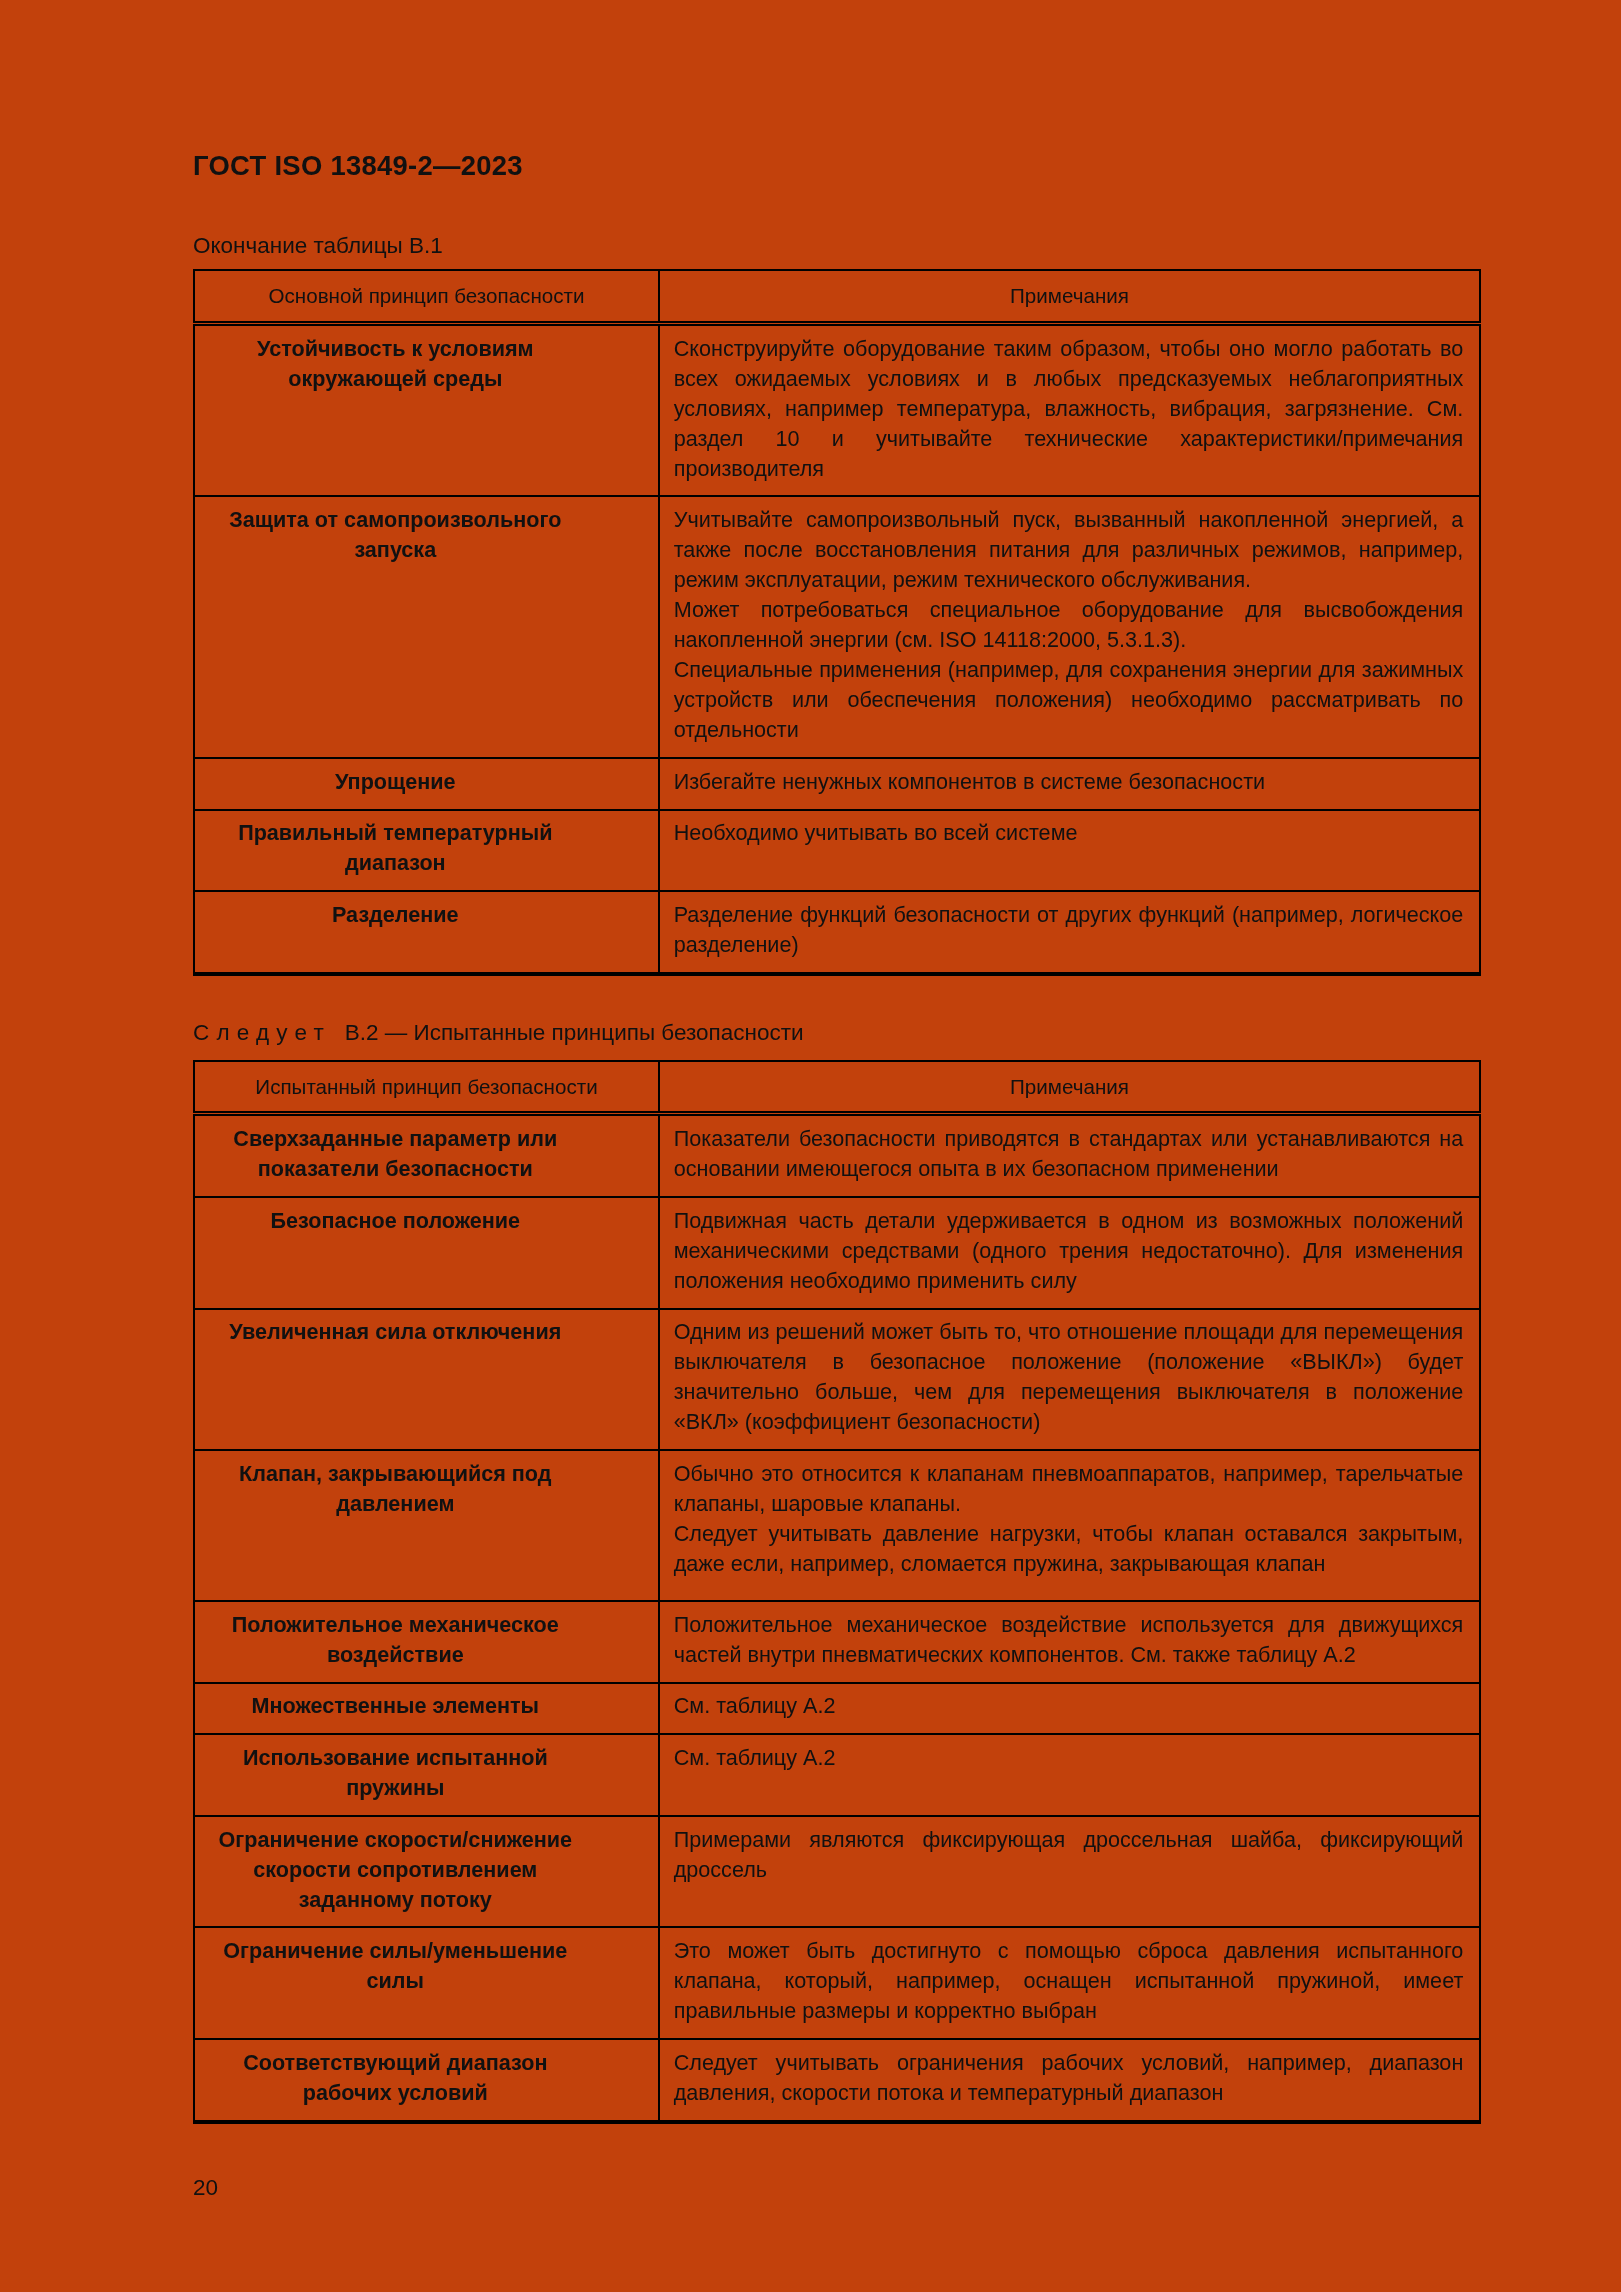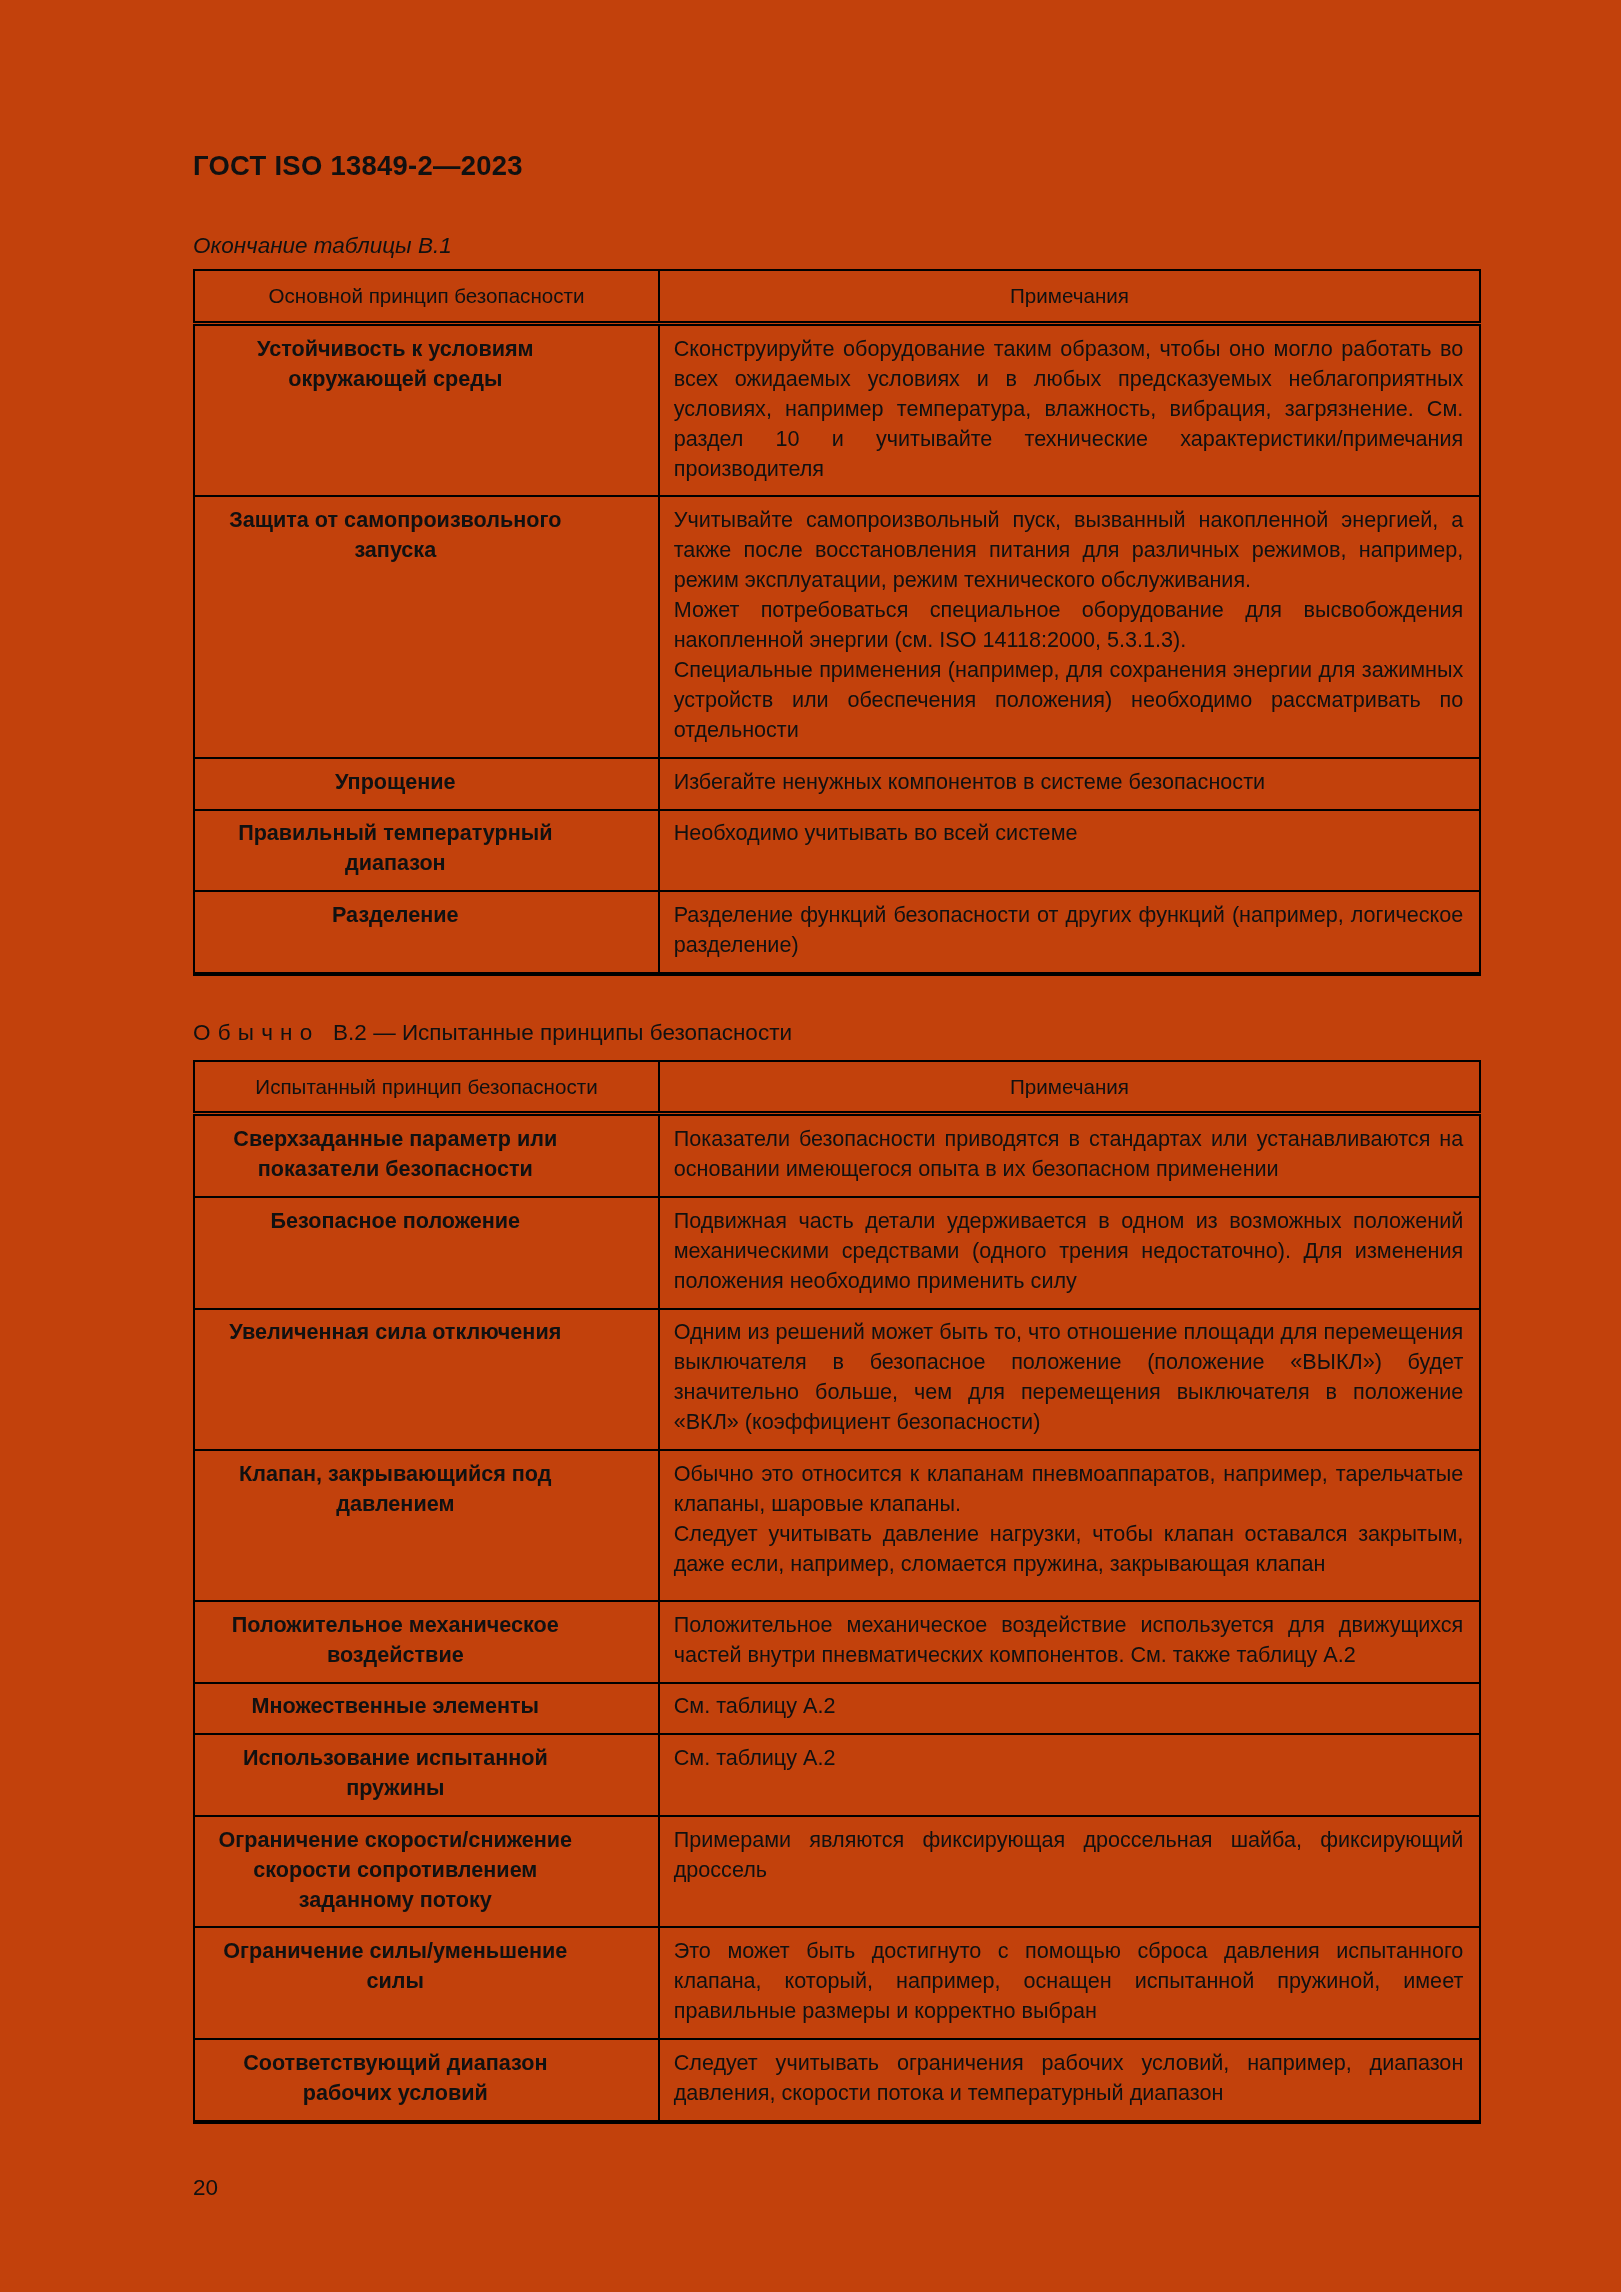--- a/index.html
+++ b/index.html
@@ -16,21 +16,20 @@
   }
   .doc-header {
     font-size: 27.4px;
     font-weight: bold;
     letter-spacing: 0.3px;
     line-height: 31px;
   }
   .caption-b1 {
     margin: 51px 0 9.8px 0;
     font-size: 22.5px;
-    font-style: italic;
     line-height: 27.4px;
   }
   .caption-b2 {
     margin: 43px 0 13.7px 0;
     font-size: 22.5px;
     line-height: 27.4px;
   }
   .caption-b2 .spaced { letter-spacing: 0.32em; margin-right: 13.7px; }
   table.gost {
     border-collapse: collapse;
@@ -109,21 +108,21 @@
         <td class="c1">Правильный температурный диапазон</td>
         <td class="c2">Необходимо учитывать во всей системе</td>
       </tr>
       <tr>
         <td class="c1">Разделение</td>
         <td class="c2">Разделение функций безопасности от других функций (например, логическое разделение)</td>
       </tr>
     </tbody>
   </table>
 
-  <p class="caption-b2"><span class="spaced">Обычно</span><span>В.2 — Испытанные принципы безопасности</span></p>
+  <p class="caption-b2"><span class="spaced">Следует</span><span>В.2 — Испытанные принципы безопасности</span></p>
 
   <table class="gost" id="table-b2">
     <colgroup>
         <col class="col-principle">
         <col class="col-notes">
       </colgroup>
     <thead>
       <tr>
         <th>Испытанный принцип безопасности</th>
         <th>Примечания</th>

